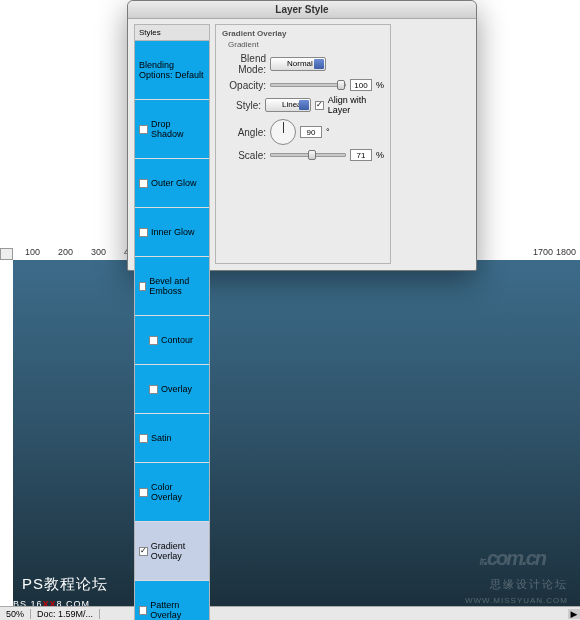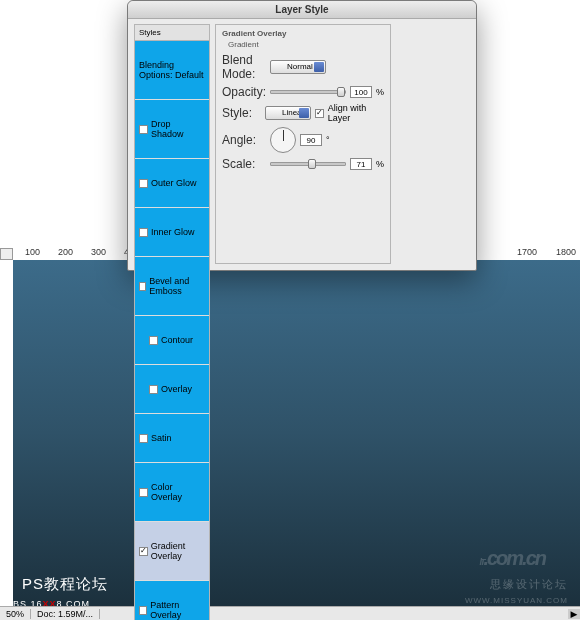--- a/index.html
+++ b/index.html
@@ -31,21 +31,21 @@
 .style-row { padding: 19px 4px; border-bottom: 1px solid #ddd; font-size: 8px; display: flex; align-items: center; gap: 3px; cursor: pointer; }
 .style-row.indent { padding-left: 14px; }
 .style-row.sel { background: #c5d0e6; }
 .cb { width: 9px; height: 9px; border: 1px solid #888; background: #fff; display: inline-flex; align-items: center; justify-content: center; font-size: 8px; line-height: 1; }
 .cb.on::before { content: "✓"; color: #000; }
 
 .settings { position: absolute; left: 87px; top: 23px; width: 176px; height: 240px; border: 1px solid #b5b5b5; background: #ebebeb; padding: 4px 6px; }
 .settings .grp-title { font-size: 8px; font-weight: 700; color: #555; }
 .settings .subgrp { font-size: 8px; color: #555; margin: 2px 0 4px 6px; }
 .frow { display: flex; align-items: center; margin: 4px 0; gap: 4px; }
-.flabel { width: 44px; text-align: left; font-size: 12px; color: #333; }
+.flabel { width: 44px; text-align: right; font-size: 10px; color: #333; }
 .select { height: 14px; background: linear-gradient(#fff,#ddd); border: 1px solid #888; border-radius: 2px; padding: 0 12px 0 16px; font-size: 8px; position: relative; line-height: 12px; }
 .select::after { content: ""; position: absolute; right: 1px; top: 1px; bottom: 1px; width: 10px; background: linear-gradient(#6a8cd4,#3d5fa8); border-radius: 1px; }
 .slider { flex: 1; height: 4px; background: #c8c8c8; border: 1px solid #999; position: relative; border-radius: 1px; }
 .slider .thumb { position: absolute; top: -4px; width: 8px; height: 10px; background: linear-gradient(#fafafa,#cfcfcf); border: 1px solid #777; border-radius: 2px; }
 .numbox { width: 22px; height: 12px; border: 1px solid #888; background: #fff; font-size: 8px; text-align: center; line-height: 11px; }
 .gradbar { flex: 1; height: 12px; background: linear-gradient(90deg,#1d3a4c,#6a93ac); border: 1px solid #555; }
 .angle-dial { width: 26px; height: 26px; border: 1px solid #888; border-radius: 50%; background: #f5f5f5; position: relative; }
 .angle-dial::after { content: ""; position: absolute; left: 50%; top: 2px; width: 1px; height: 11px; background: #333; }
 
 .buttons { position: absolute; right: 7px; top: 23px; width: 64px; display: flex; flex-direction: column; gap: 4px; }
@@ -57,21 +57,21 @@
 </head>
 <body>
 
 <div class="canvas-area"></div>
 <div class="ruler-corner"></div>
 <div class="ruler-top">
   <span style="left:12px">100</span>
   <span style="left:45px">200</span>
   <span style="left:78px">300</span>
   <span style="left:111px">400</span>
-  <span style="left:504px">1700</span>
+  <span style="left:520px">1700</span>
   <span style="left:543px">1800</span>
 </div>
 <div class="ruler-left"></div>
 
 <div class="logo-it"><span>iT</span><small>.com.cn</small></div>
 <div class="watermark1">PS教程论坛</div>
 <div class="watermark2"><span>BBS.16</span><b>XX</b><span>8.COM</span></div>
 <div class="watermark4">思缘设计论坛</div>
 <div class="watermark3">WWW.MISSYUAN.COM</div>
 

